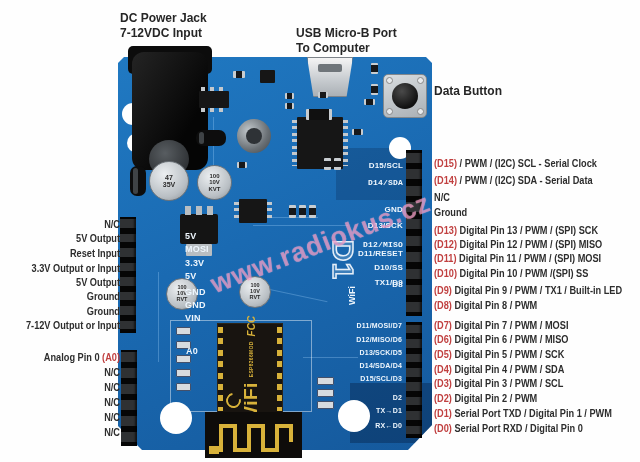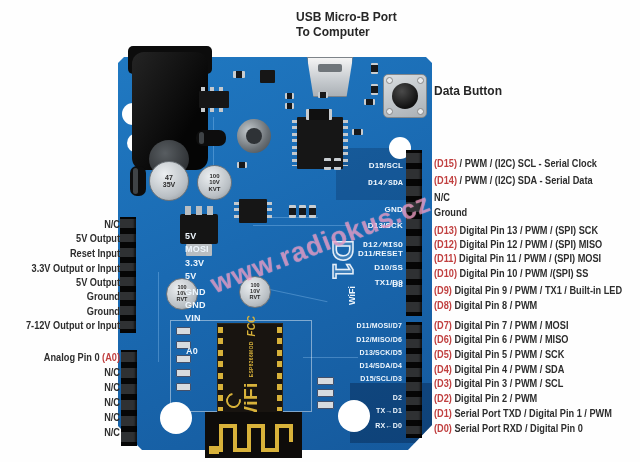--- a/index.html
+++ b/index.html
@@ -89,21 +89,22 @@
   
   .wm{position:absolute;left:212px;top:270px;transform:rotate(-21deg);transform-origin:left center;
     font-size:27px;font-weight:bold;letter-spacing:1px;color:rgba(238,120,175,0.55);
     text-shadow:0 0 1px rgba(255,255,255,0.5);z-index:9;pointer-events:none;}
 </style>
 </head>
 <body>
 
 <div class="stage">
 
-  <div class="toplbl" style="left:296px;top:10px;"><span>USB Micro-B Port</span><br><span>To Computer</span></div>
+  <div class="toplbl" style="left:120px;top:11px;"><span>DC Power Jack</span><br><span>7-12VDC Input</span></div>
+  <div class="toplbl" style="left:296px;top:26px;"><span>USB Micro-B Port</span><br><span>To Computer</span></div>
   <div class="toplbl" style="left:434px;top:84px;">Data Button</div>
 
   <div class="board">
 
     <div class="patch" style="left:232px;top:326px;width:82px;height:60px;"></div>
     <div class="patch" style="left:218px;top:91px;width:70px;height:52px;background:rgba(3,22,54,0.22);"></div>
     <div class="trace" style="left:120px;top:160px;width:80px;height:1px;"></div>
     <div class="trace" style="left:135px;top:168px;width:95px;height:1px;"></div>
     <div class="trace" style="left:95px;top:60px;width:1px;height:70px;"></div>
     <div class="trace" style="left:150px;top:238px;width:60px;height:1px;transform:rotate(12deg);"></div>

